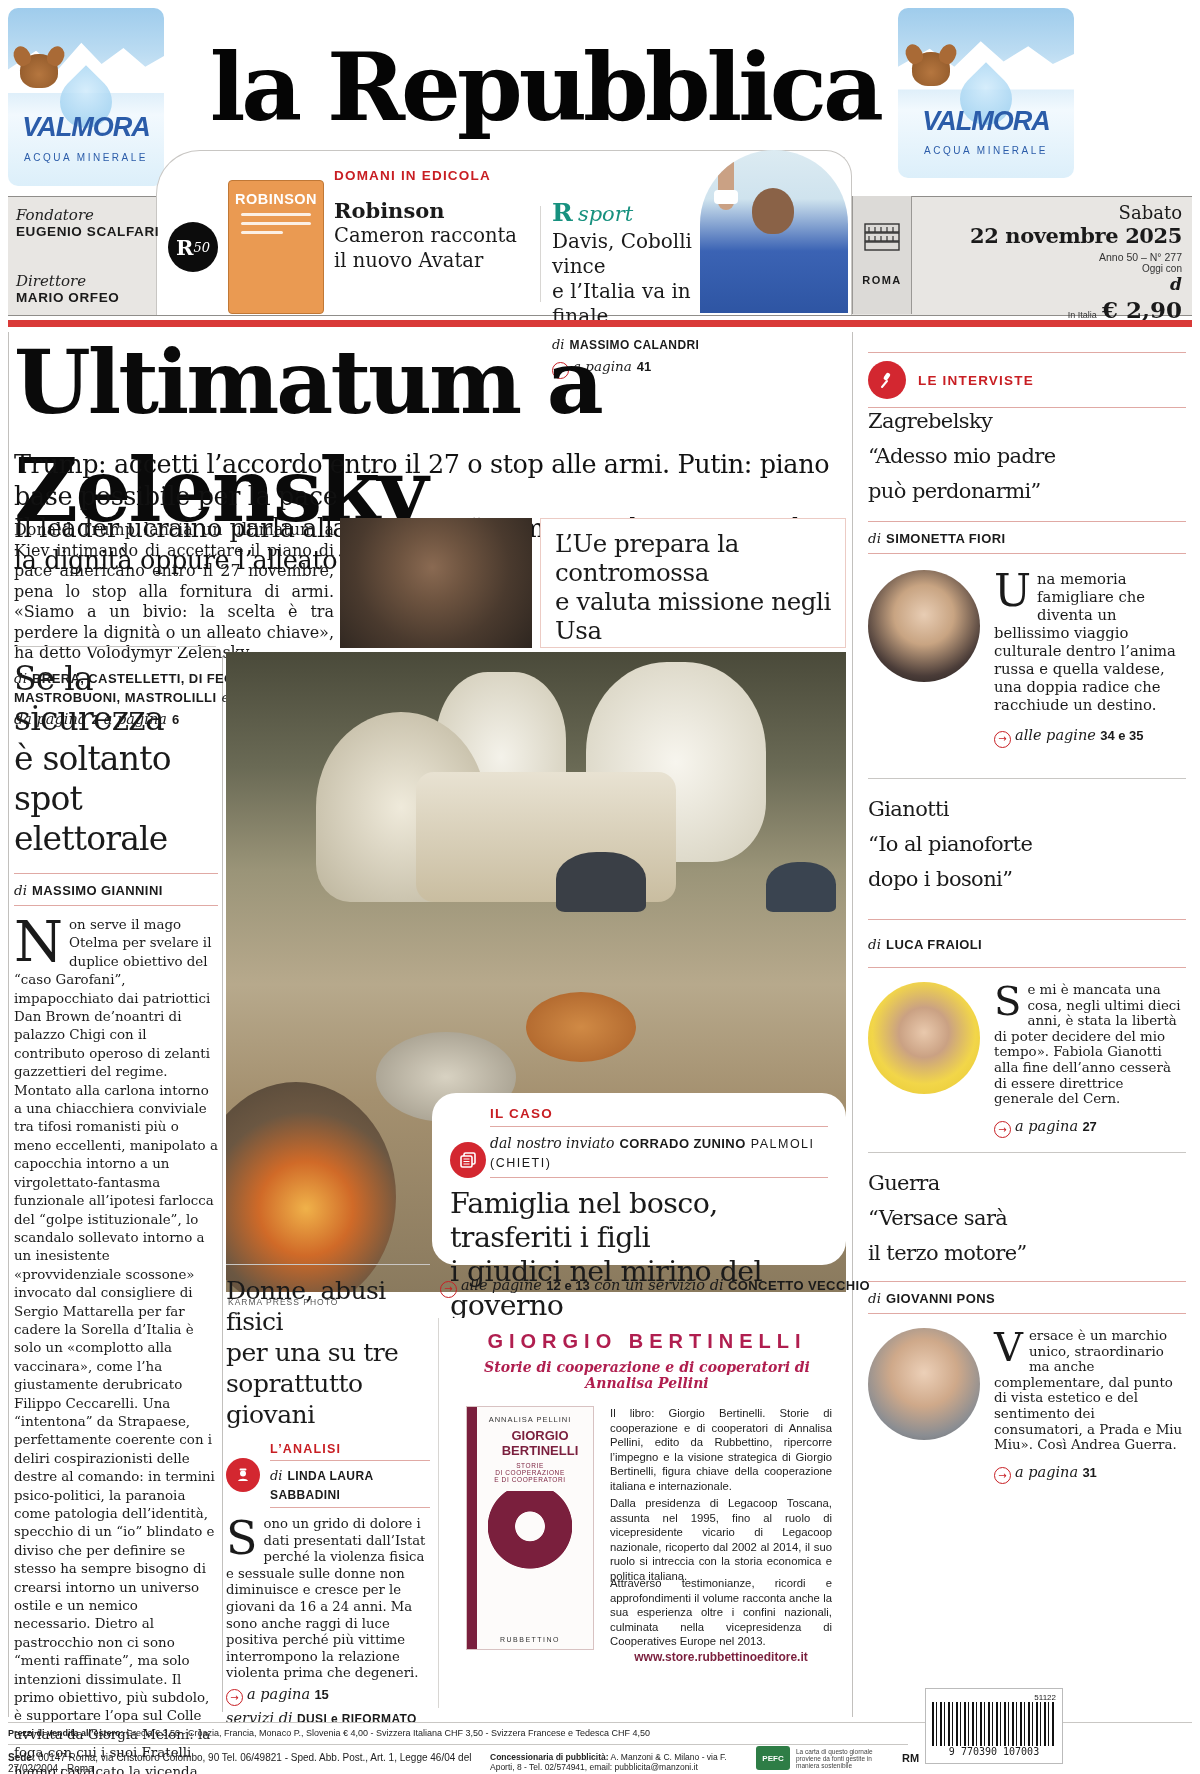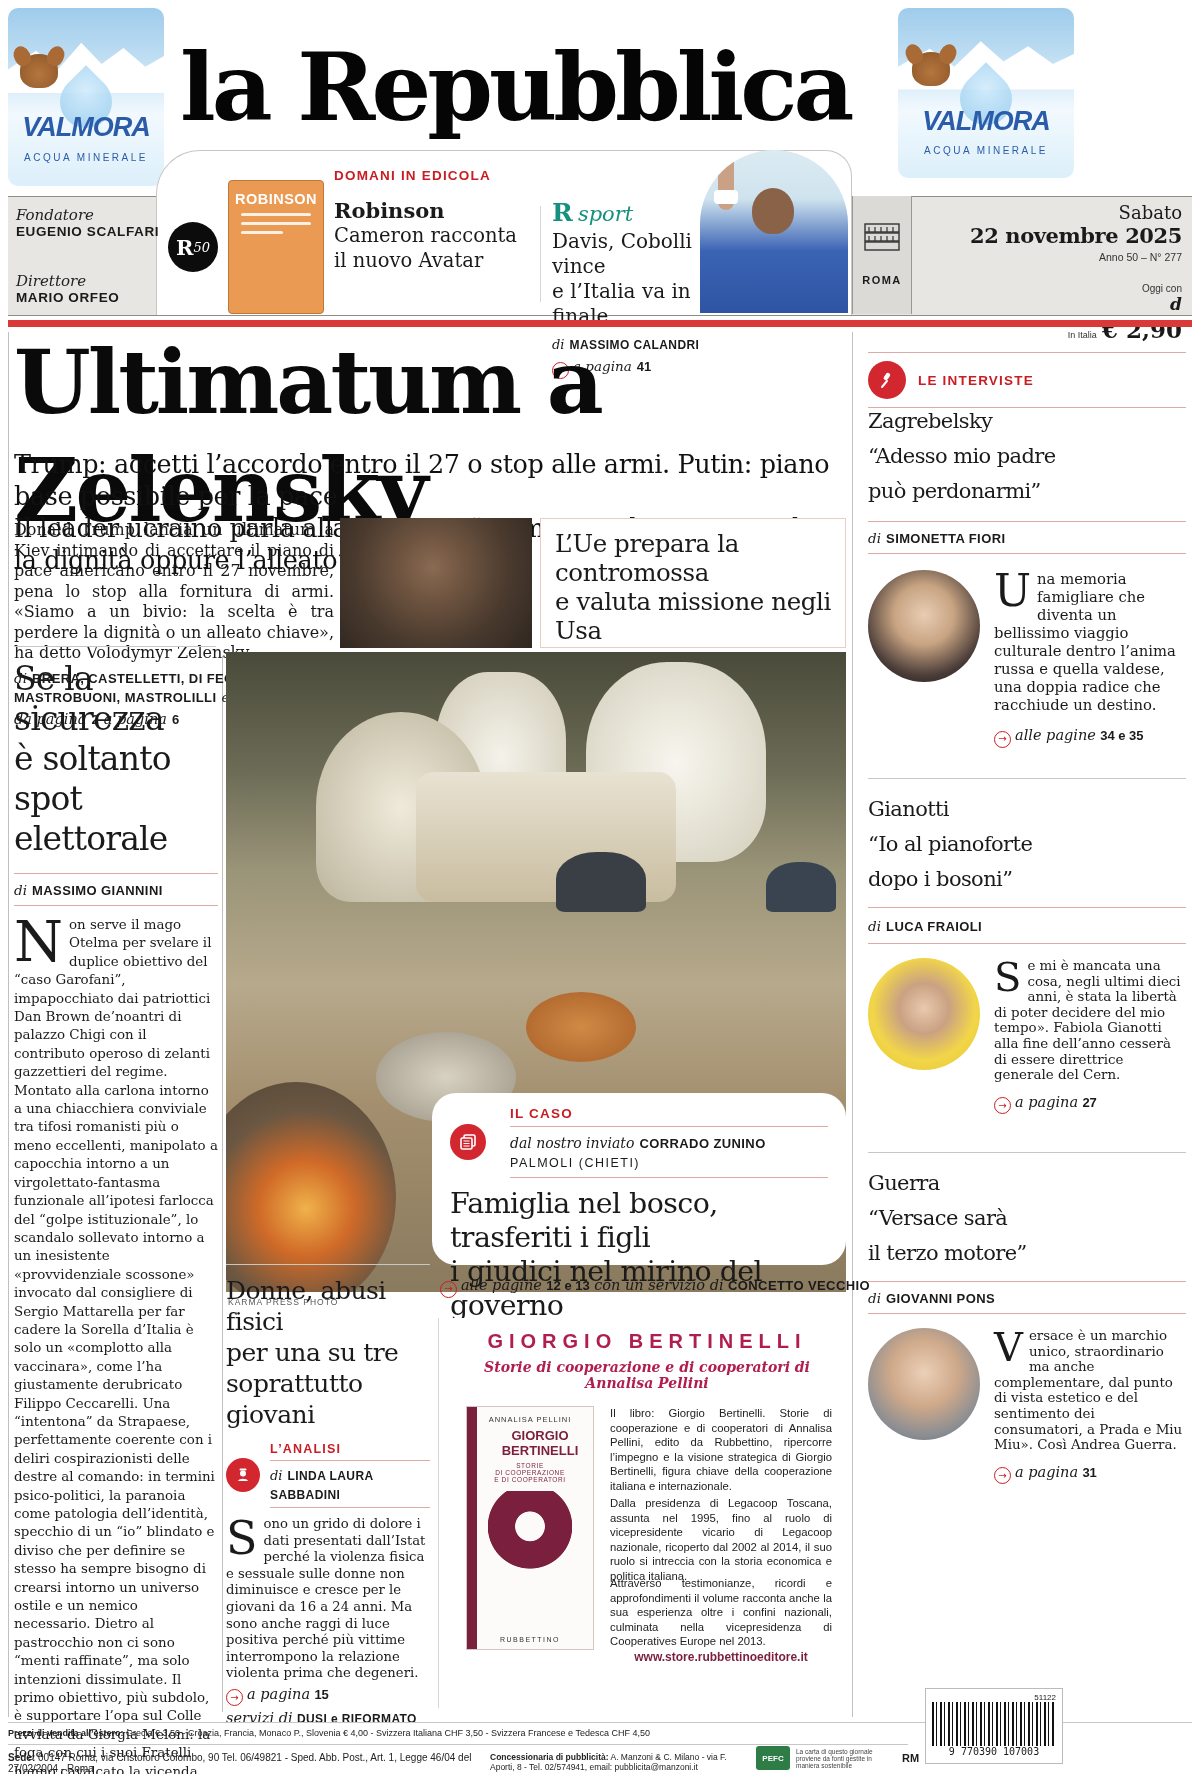--- a/index.html
+++ b/index.html
@@ -30,21 +30,21 @@
            transform:rotate(45deg);opacity:.85;}
   .vm-deer{position:absolute;left:8%;top:26%;width:38px;height:34px;background:radial-gradient(circle at 50% 60%,#b5763f,#8a5426);
            border-radius:48% 48% 42% 42%;}
   .vm-deer:before{content:"";position:absolute;left:-6px;top:-8px;width:16px;height:20px;background:#a96a36;border-radius:50% 50% 40% 40%;transform:rotate(-28deg);}
   .vm-deer:after{content:"";position:absolute;right:-6px;top:-8px;width:16px;height:20px;background:#a96a36;border-radius:50% 50% 40% 40%;transform:rotate(28deg);}
   .vm-name{position:absolute;left:0;right:0;bottom:24%;text-align:center;color:#2b5ca9;
            font-family:"Liberation Sans",sans-serif;font-weight:bold;font-style:italic;font-size:27px;letter-spacing:-1px;}
   .vm-sub{position:absolute;left:0;right:0;bottom:13%;text-align:center;color:#2b5ca9;
           font-family:"Liberation Sans",sans-serif;font-size:10px;letter-spacing:2.5px;}
   
-  #masthead{left:180px;top:12px;width:700px;height:150px;text-align:left;}
+  #masthead{left:180px;top:12px;width:700px;height:150px;text-align:right;}
   #masthead .t{font-size:94px;font-weight:bold;letter-spacing:-4px;line-height:150px;color:#050505;}
   #infobar{left:8px;top:196px;width:1184px;height:118px;background:#e8e6e3;border-top:1px solid #8f8d8a;border-bottom:1px solid #8f8d8a;}
   #whitecard{left:156px;top:150px;width:694px;height:164px;background:#fff;border:1px solid #c8c6c3;border-bottom:none;border-radius:44px 26px 0 0;}
   .staff-label{font-style:italic;font-size:15px;color:#222;}
   .staff-name{font-family:"Liberation Sans",sans-serif;font-weight:bold;font-size:13.5px;letter-spacing:.6px;}
   #r50{left:168px;top:222px;width:50px;height:50px;background:#0c0c0c;border-radius:50%;color:#fff;
        display:flex;align-items:center;justify-content:center;z-index:5;}
   #robinson-cover{left:228px;top:180px;width:94px;height:132px;background:#ea9a52;border:1px solid #c07836;border-radius:4px;z-index:4;overflow:hidden;}
   #robinson-cover .rc{color:#fff;font-family:"Liberation Sans",sans-serif;font-weight:bold;font-size:14.5px;letter-spacing:.5px;text-align:center;margin-top:10px;}
   .rc-line{height:3px;background:#fff;opacity:.85;margin:6px 12px 0 12px;border-radius:2px;}
@@ -200,21 +200,21 @@
       <rect x="2" y="20" width="34" height="8" fill="none" stroke="#333" stroke-width="1.4"></rect>
       <path d="M6 10 v-5 M12 10 v-5 M18 10 v-5 M24 10 v-5 M30 10 v-5 M6 19 v-5 M12 19 v-5 M18 19 v-5 M24 19 v-5 M30 19 v-5" stroke="#333" stroke-width="1.2"></path>
     </svg>
     <div class="sans" style="font-weight:bold;font-size:11px;letter-spacing:1.5px;margin-top:18px;">ROMA</div>
   </div>
 
   <div class="abs" style="left:916px;top:202px;width:266px;text-align:right;">
     <div style="font-size:18px;">Sabato</div>
     <div style="font-weight:bold;font-size:21px;letter-spacing:-.4px;">22 novembre 2025</div>
     <div class="sans" style="font-size:10.5px;color:#333;margin-top:3px;">Anno 50 – N° 277</div>
-    <div class="sans" style="font-size:10px;color:#333;margin-top:20px;">Oggi con</div>
+    <div class="sans" style="font-size:10px;color:#333;margin-top:0;">Oggi con</div>
     <div style="font-style:italic;font-weight:bold;font-size:17px;">d</div>
     <div style="margin-top:2px;">
       <span class="sans" style="font-size:9px;color:#333;">In Italia</span>
       <span style="font-weight:bold;font-size:23px;">€ 2,90</span>
     </div>
   </div>
 
   <div class="abs" id="redbar"></div>
 
   <div class="vrule" style="left:8px;top:332px;height:1385px;"></div>
@@ -271,21 +271,21 @@
     <div class="ph" style="left:190px;top:120px;width:260px;height:130px;background:linear-gradient(180deg,#e8e2d2,#c9bda0);border-radius:18px;"></div>
     <div class="ph" style="left:330px;top:200px;width:90px;height:60px;background:#3a3f46;border-radius:45% 45% 10% 10%;"></div>
     <div class="ph" style="left:540px;top:210px;width:70px;height:50px;background:#3a4450;border-radius:45% 45% 10% 10%;"></div>
     <div class="ph" style="left:-30px;top:430px;width:200px;height:230px;background:radial-gradient(circle at 55% 55%,#f0b24a 0%,#d06a28 28%,#6b5742 58%,#4d4336 100%);"></div>
     <div class="ph" style="left:300px;top:340px;width:110px;height:70px;background:radial-gradient(#d08a45,#a95f28);border-radius:50%;"></div>
     <div class="ph" style="left:150px;top:380px;width:140px;height:90px;background:radial-gradient(#d8d2c2,#9b9484);"></div>
   </div>
   <div class="abs" id="caption">KARMA PRESS PHOTO</div>
 
   <div class="abs" id="caso">
-    <div style="display:flex;align-items:center;gap:24px;">
+    <div style="display:flex;align-items:flex-end;gap:4px;">
       <span class="kicon" style="width:36px;height:36px;">
         <svg width="18" height="18" viewBox="0 0 18 18">
             <rect x="5" y="2" width="11" height="11" rx="1.5" fill="none" stroke="#fff" stroke-width="1.6"></rect>
             <rect x="2" y="5" width="11" height="11" rx="1.5" fill="#d32730" stroke="#fff" stroke-width="1.6"></rect>
             <path d="M4.5 8h6 M4.5 10.5h6 M4.5 13h6" stroke="#fff" stroke-width="1.1"></path>
           </svg>
       </span>
       <div style="flex:1;">
         <div class="kicklabel">IL CASO</div>
         <div style="border-top:1px solid #e0a9a4;margin-top:5px;padding-top:6px;border-bottom:1px solid #e0a9a4;padding-bottom:6px;">
@@ -385,21 +385,21 @@
       </div>
     </div>
   </div>
 
   <div class="hairline" style="left:868px;top:778px;width:318px;"></div>
 
   <div class="abs sb" style="top:792px;">
     <div class="sb-title pre">Gianotti
 “Io al pianoforte
 dopo i bosoni”</div>
-    <div style="border-top:1px solid #e0a9a4;border-bottom:1px solid #e0a9a4;padding:8px 0;margin-top:10px;">
+    <div style="border-top:1px solid #e0a9a4;border-bottom:1px solid #e0a9a4;padding:14px 0;margin-top:22px;">
       <span class="ital" style="font-size:13.5px;">di</span>
       <span class="by">LUCA FRAIOLI</span>
     </div>
     <div style="position:relative;margin-top:14px;height:212px;">
       <div class="portrait" style="background:radial-gradient(circle at 50% 45%,#e9c9ad 0%,#caa183 30%,#f2d649 62%,#e5c52e 100%);"></div>
       <div class="sb-text small">
         <span class="dropcap" style="font-size:40px;line-height:33px;">S</span><span>e mi è mancata una cosa, negli ultimi dieci anni, è stata la libertà di poter decidere del mio tempo». Fabiola Gianotti alla fine dell’anno cesserà di essere direttrice generale del Cern.</span>
         <div class="sb-ref">
           <span class="arrow">→</span><span class="refital">a pagina</span> <span class="pgnum">27</span>
         </div>

